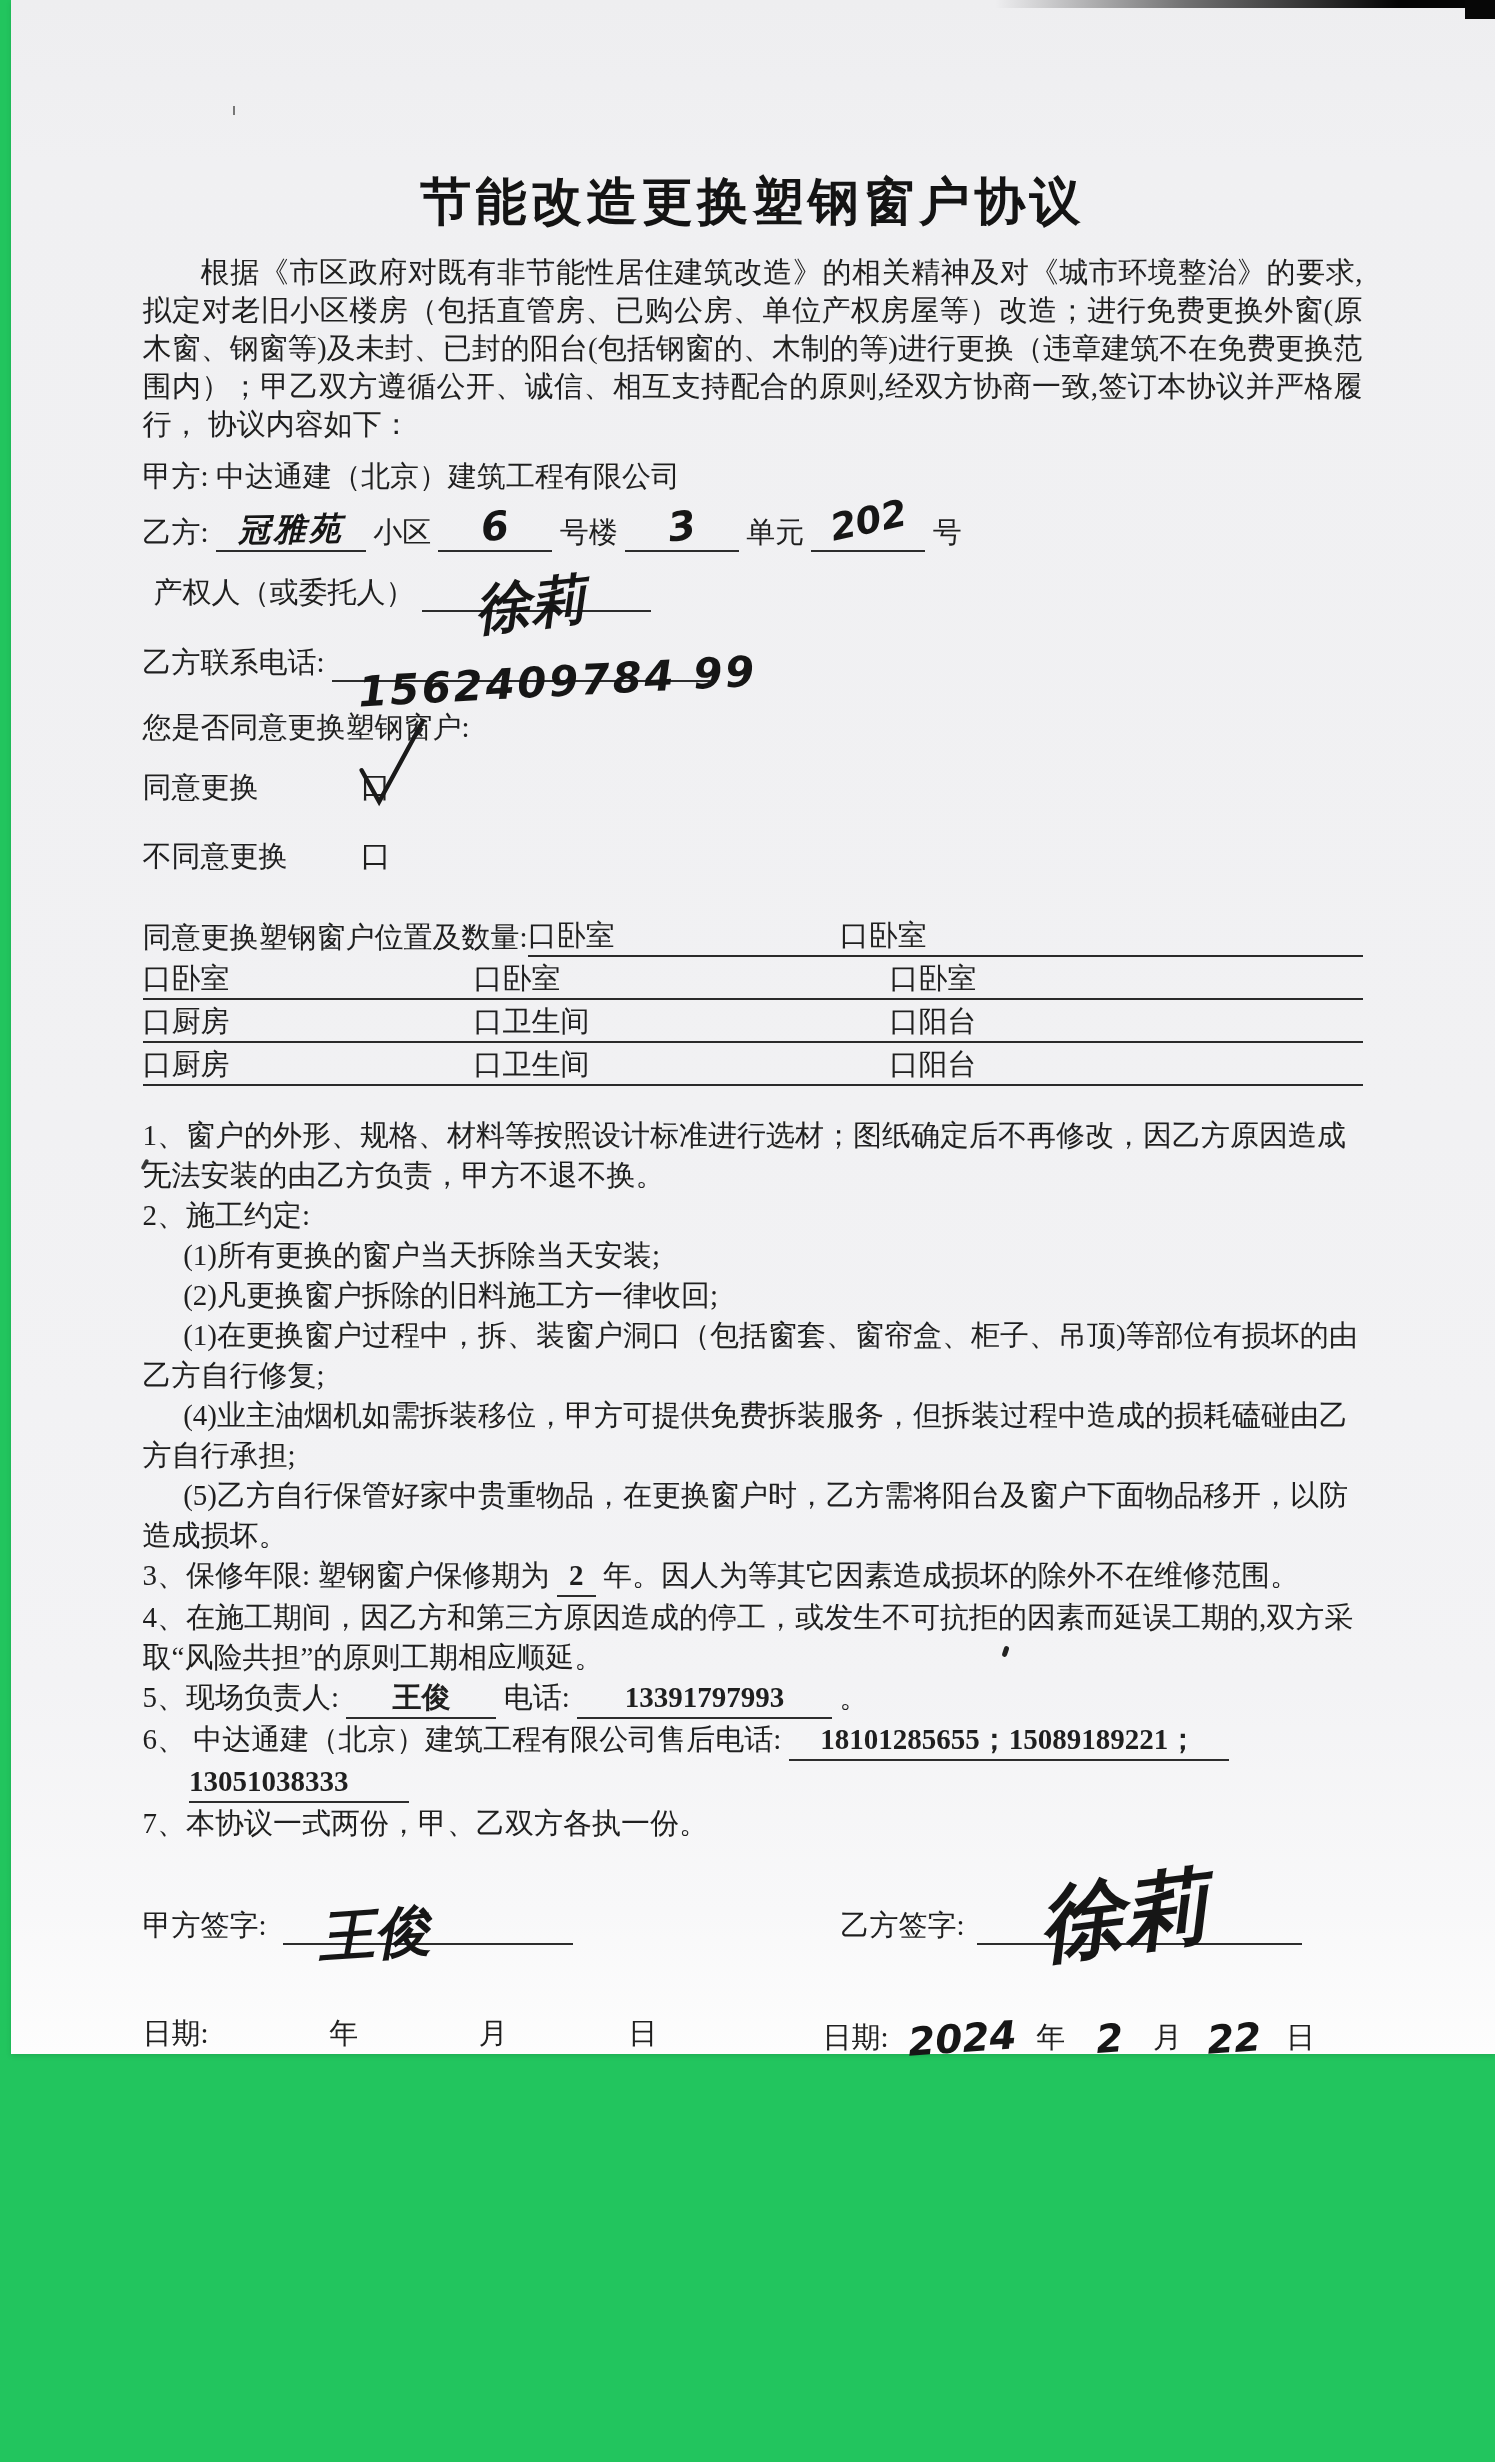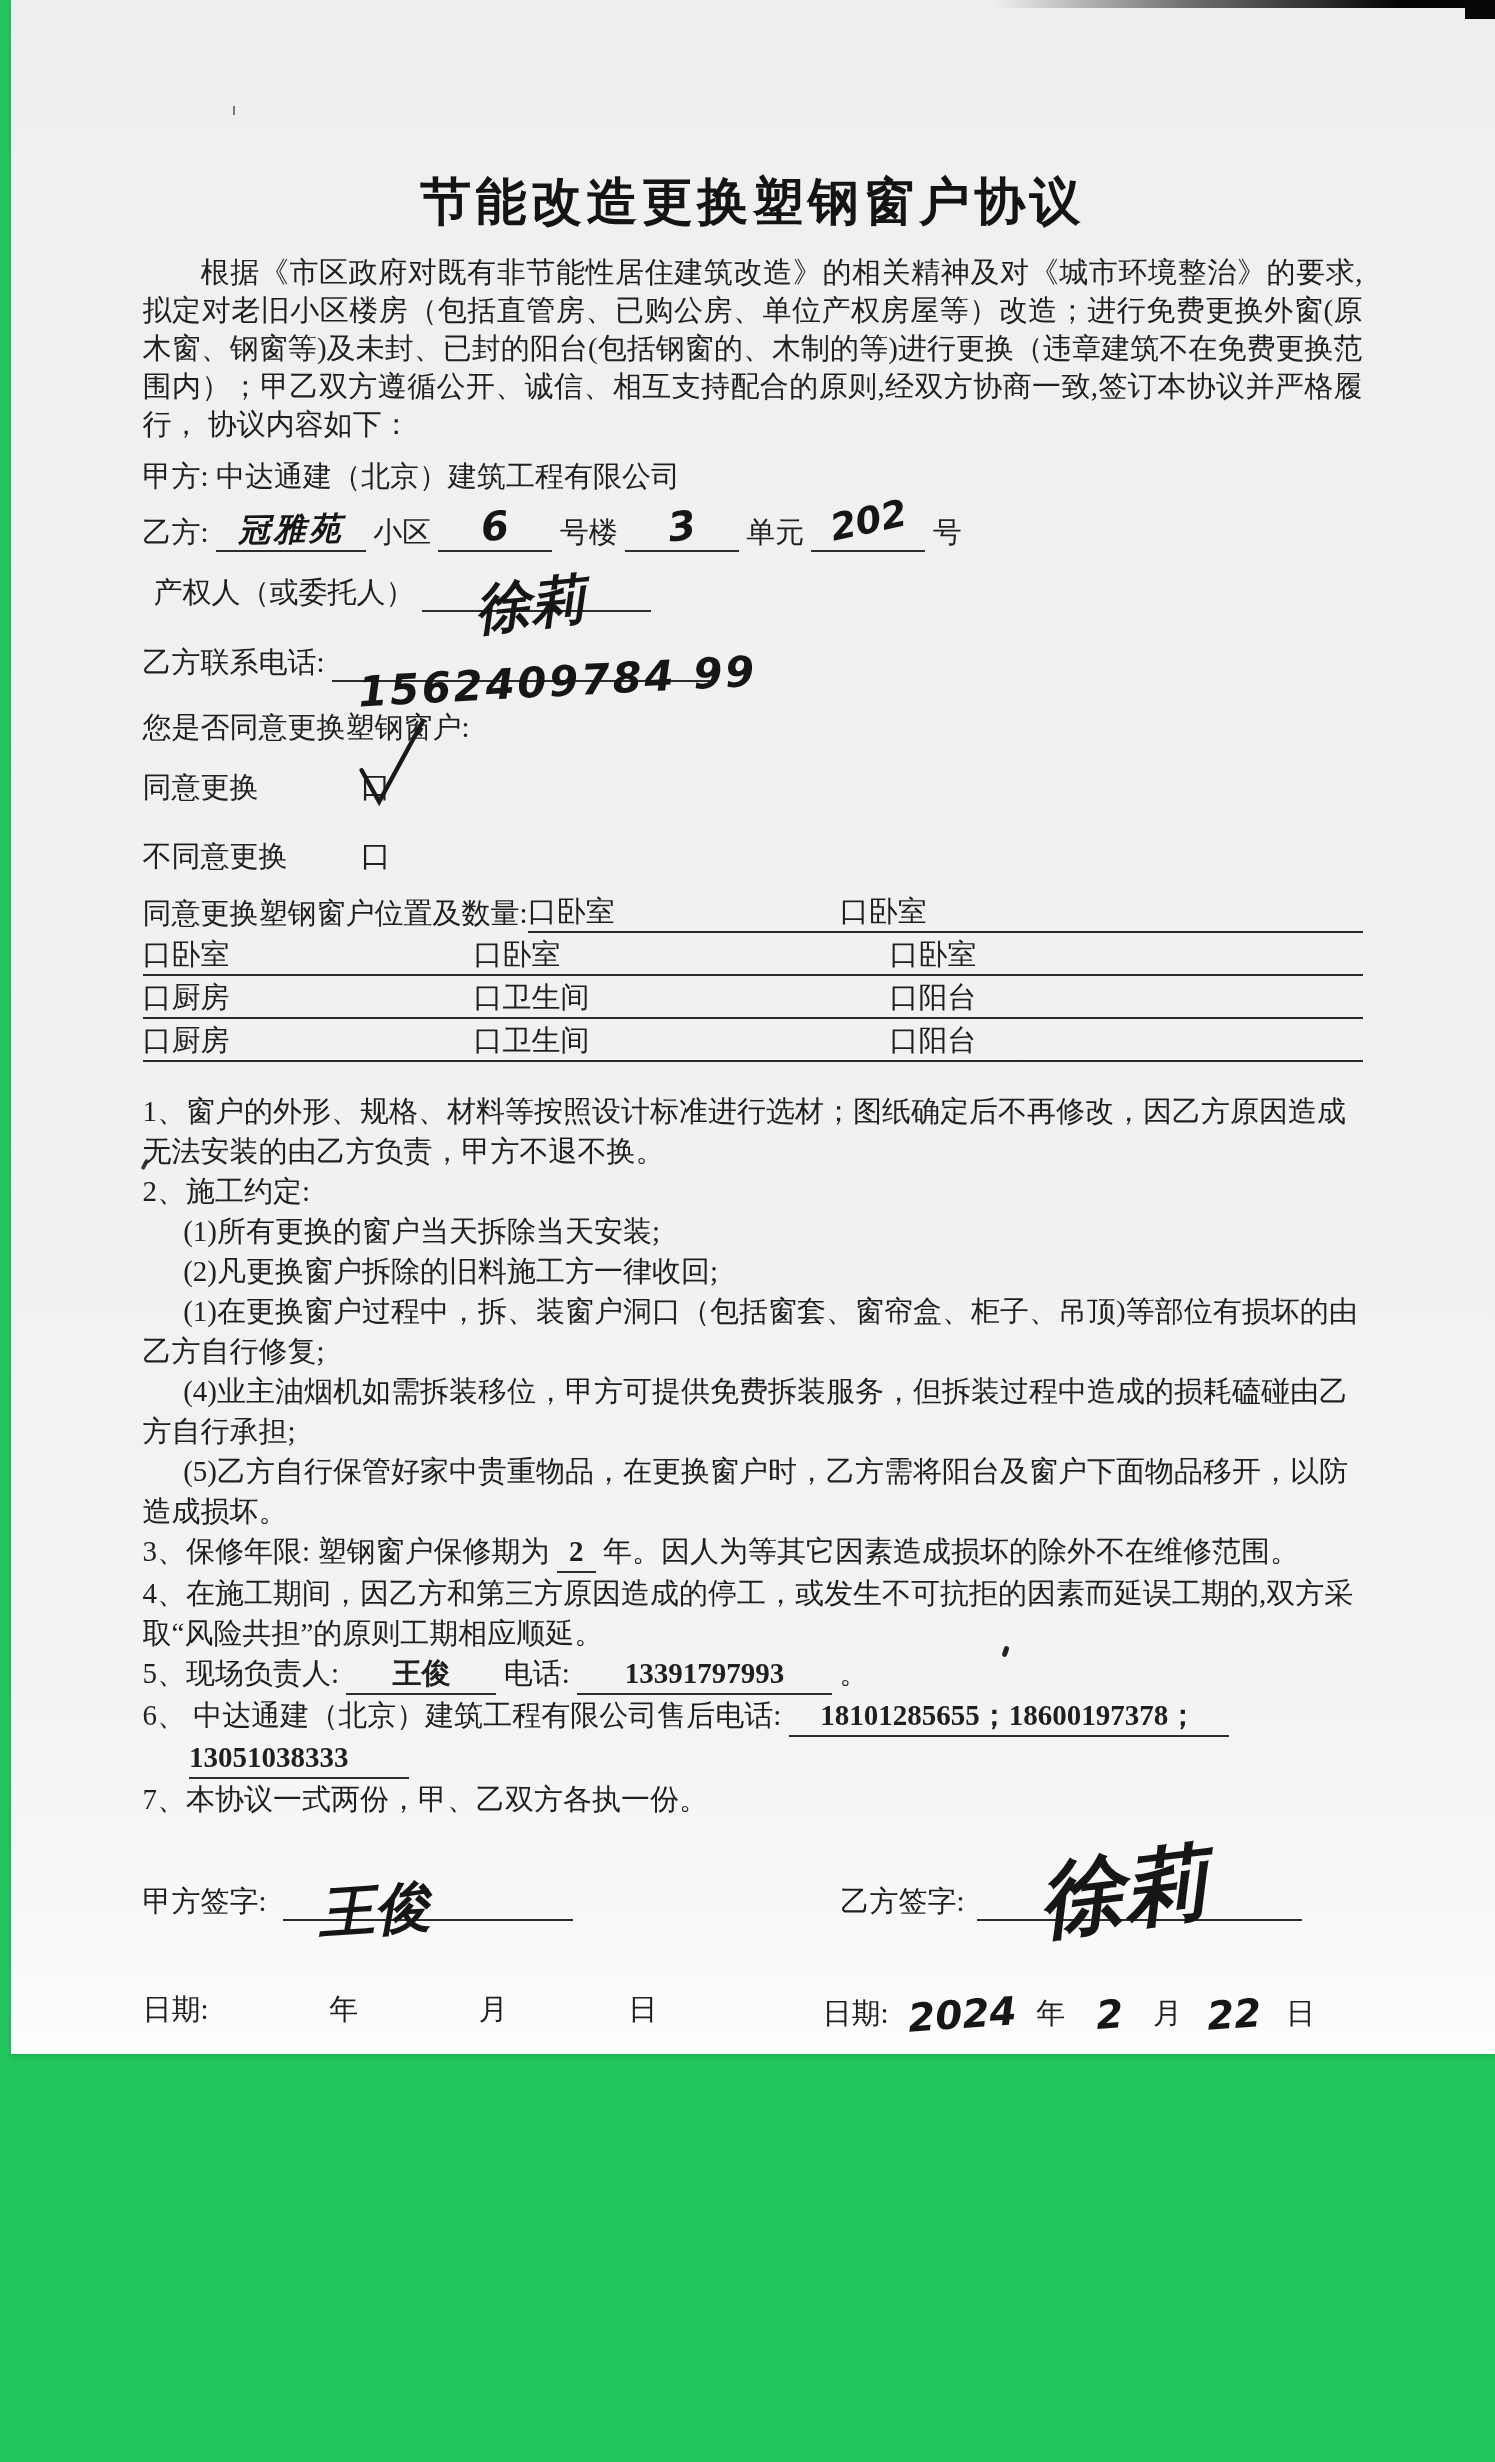--- a/index.html
+++ b/index.html
@@ -25,21 +25,21 @@
   .blank { display:inline-block; border-bottom:2.6px solid #2d2d2d; text-align:center; vertical-align:bottom; position:relative; }
   .hw { font-style:italic; font-weight:600; color:#161616; font-family:"DejaVu Sans", sans-serif; }
   .hw-neat { font-size:32px; letter-spacing:3.5px; transform:rotate(-1deg); display:inline-block; }
   .hw-num { font-size:40px; }
   .owner-sig { position:absolute; left:53px; bottom:-14px; font-size:55px; transform:rotate(-6deg); white-space:nowrap; }
   .phone-hw { position:absolute; left:26px; bottom:-21px; font-size:42px; transform:rotate(-3deg); letter-spacing:2.6px; white-space:nowrap; }
   .checkbox { display:inline-block; font-size:30px; position:relative; }
   .checkmark-svg { position:absolute; left:-5.3px; top:-51px; }
   .loc-row { display:flex; align-items:flex-end; height:43px; }
   .loc-row .cell { border-bottom:2.6px solid #2a2a2a; height:100%; display:flex; align-items:flex-end; }
-  .loc-header { margin-top:8px; }
+  .loc-header { margin-top:32px; }
   .clauses { margin-top:29px; line-height:40px; }
   .sub-item { text-indent:1.4em; }
   .ul-val { display:inline-block; border-bottom:2.6px solid #2d2d2d; text-align:center; }
   .phones2 { margin-left:1.6em; }
   .sig-row { display:flex; margin-top:63px; align-items:flex-end; }
   .sig-left { width:50%; display:flex; align-items:flex-end; }
   .sig-right { width:50%; display:flex; align-items:flex-end; padding-left:88px; }
   .sig-blank-a { width:290px; margin-left:16px; height:35px; }
   .sig-blank-b { width:325px; margin-left:12.3px; height:35px; }
   .sig-a-hw { position:absolute; left:35px; bottom:-10.6px; font-size:56px; transform:rotate(-4deg); white-space:nowrap; }
@@ -190,21 +190,21 @@
         <div>4、在施工期间，因乙方和第三方原因造成的停工，或发生不可抗拒的因素而延误工期的,双方采取“风险共担”的原则工期相应顺延。</div>
         <div>
           <span>5、现场负责人:</span>
           <span class="ul-val" style="min-width:150px; font-weight:bold;">王俊</span>
           <span>电话:</span>
           <span class="ul-val" style="min-width:255px; font-weight:bold;">13391797993</span>
           <span>。</span>
         </div>
         <div>
           <span>6、 中达通建（北京）建筑工程有限公司售后电话:</span>
-          <span class="ul-val" style="min-width:440px; font-weight:bold;">18101285655；18600197378；</span>
+          <span class="ul-val" style="min-width:440px; font-weight:bold;">18101285655；15089189221；</span>
         </div>
         <div class="phones2">
           <span class="ul-val" style="min-width:220px; font-weight:bold; text-align:left;">13051038333</span>
         </div>
         <div>7、本协议一式两份，甲、乙双方各执一份。</div>
       </div>
 
       <div class="sig-row">
         <div class="sig-left">
           <span>甲方签字:</span>

